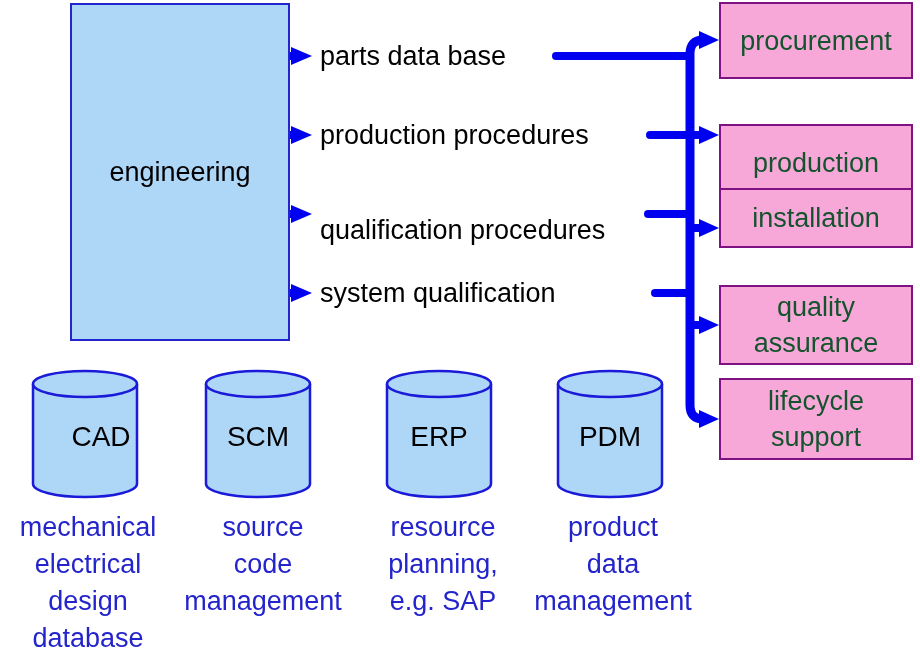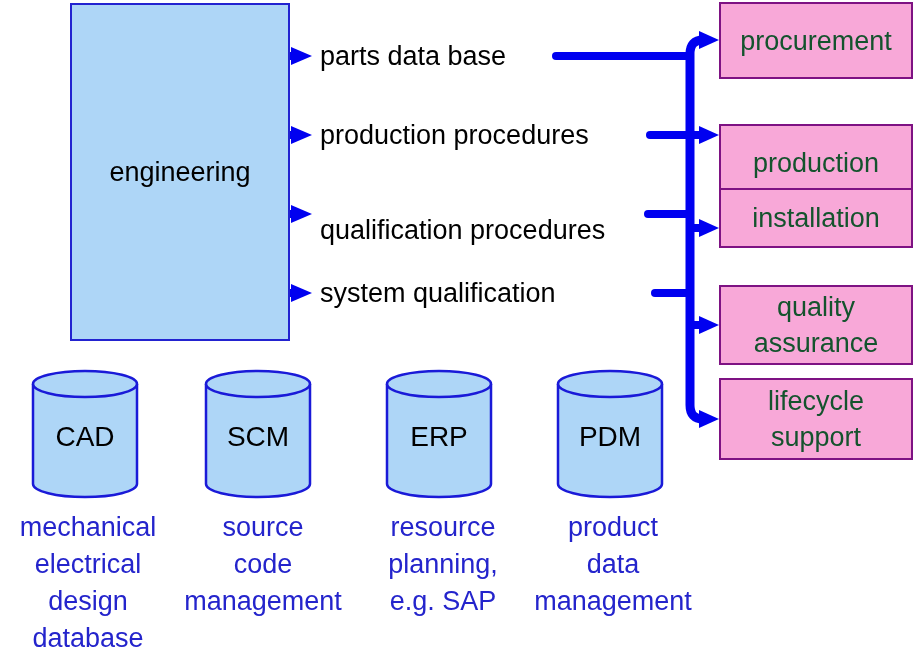--- a/index.html
+++ b/index.html
@@ -53,21 +53,21 @@
   .target-4 { top: 285px; height: 80px; text-align: center; }
   .target-5 { top: 378px; height: 82px; }
 
   .db-name {
     position: absolute;
     top: 419px; width: 104px;
     height: 36px; line-height: 36px;
     text-align: center;
     font-size: 28px; color: #000;
   }
-  .db-name-1 { left: 33px; }
+  .db-name-1 { left: 33px; padding-left: 16px; }
   .db-name-2 { left: 206px; }
   .db-name-3 { left: 387px; }
   .db-name-4 { left: 558px; }
 
   .db-caption {
     position: absolute;
     top: 509px; width: 224px;
     text-align: center;
     font-size: 27px; line-height: 37px;
     color: #2424cc;

